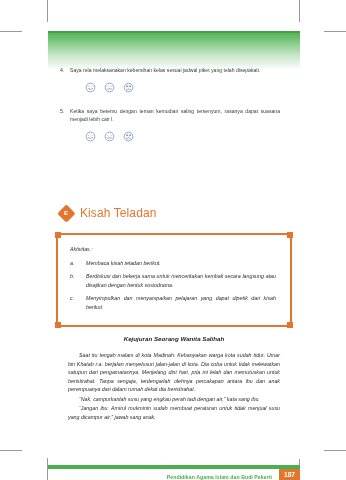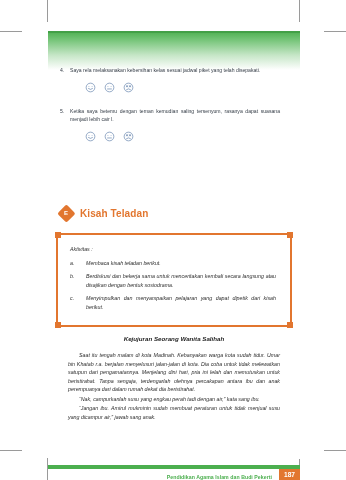--- a/index.html
+++ b/index.html
@@ -132,22 +132,22 @@
     height: 16px;
     display: flex;
     align-items: center;
     justify-content: center;
     color: #ffffff;
     font-size: 6px;
     font-weight: bold;
     font-family: "Liberation Sans", sans-serif;
   }
   .section-title {
-    font-size: 10px;
-    font-weight: bold;
+    font-size: 12px;
+    font-weight: normal;
     color: #e2762f;
     letter-spacing: 0.1px;
   }
 
   
   .act-box {
     position: absolute;
     left: 8px;
     top: 202px;
     width: 236px;

